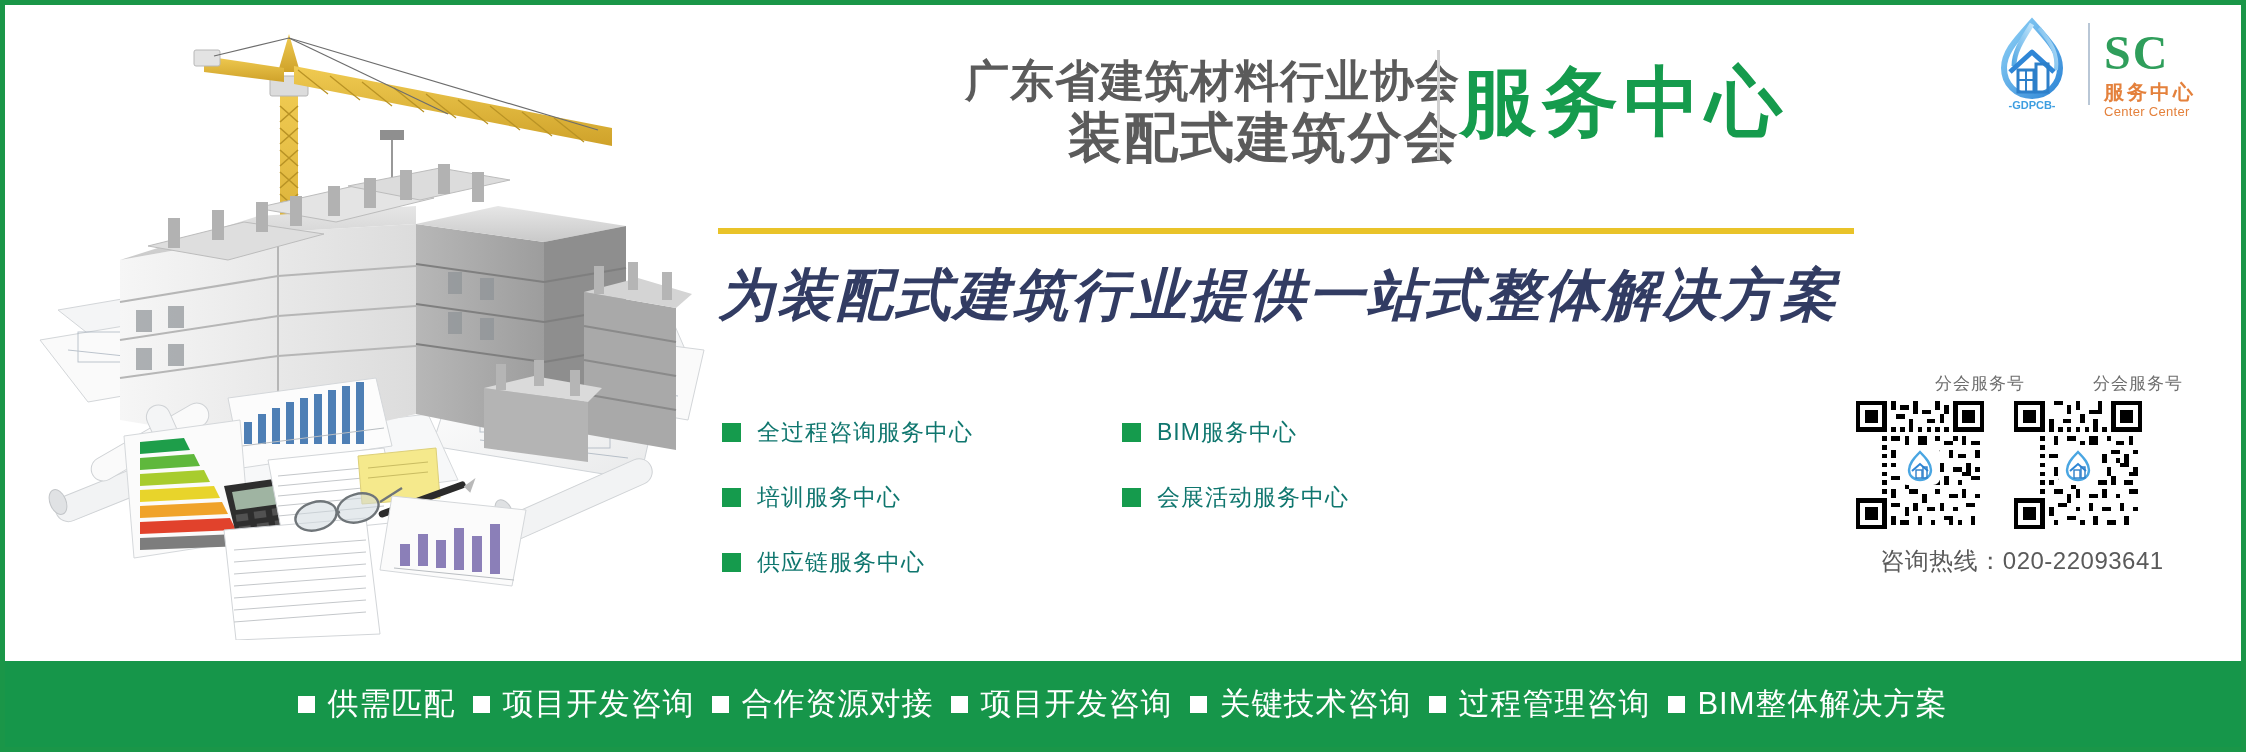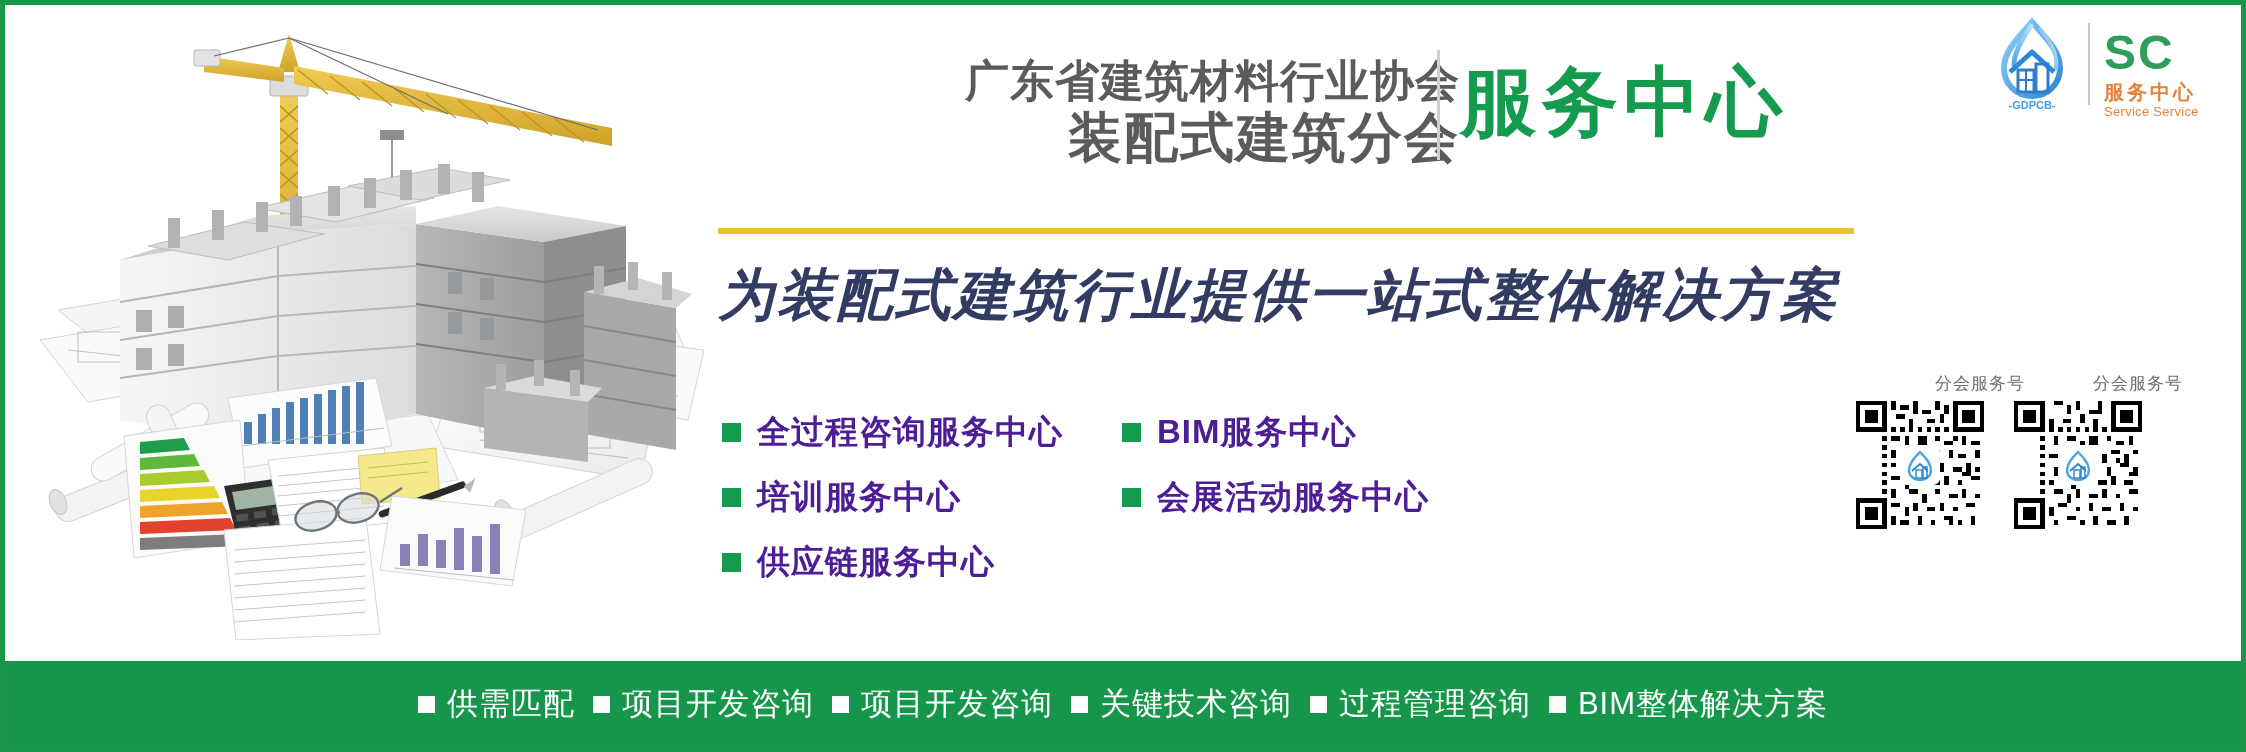--- a/index.html
+++ b/index.html
@@ -124,23 +124,23 @@
   .svc-cell.col1{width:400px;}
   .svc-cell.col2{width:560px;}
   .svc-bullet{
     width:19px;
     height:19px;
     background:#159b4d;
     margin-right:16px;
     flex:0 0 auto;
   }
   .svc-label{
-    font-size:33px;
-    color:#4c1d95;
-    font-weight:bold;
+    font-size:23px;
+    color:#0f766e;
+    font-weight:normal;
     letter-spacing:1px;
   }
 
   
   #logo-area{
     position:absolute;
     left:1982px;
     top:14px;
     width:246px;
     height:100px;
@@ -155,21 +155,21 @@
     background:#b9c7d6;
     margin:0 14px 0 6px;
     flex:0 0 auto;
   }
   #logo-text{line-height:1;}
   #logo-sc{
     font-size:48px;
     font-weight:bold;
     color:#2f9e5b;
     letter-spacing:2px;
-    font-family:Liberation Sans, sans-serif;
+    font-family:Liberation Serif, serif;
     margin-top:19px;
   }
   #logo-cn{
     font-size:20px;
     color:#e4813c;
     letter-spacing:3px;
     margin-top:5px;
     font-weight:bold;
   }
   #logo-en{
@@ -625,21 +625,21 @@
         <path d="M44 56 L44 78 M36 66 L52 66" stroke="#2d7fc9" stroke-width="2"></path>
         <rect x="54" y="50" width="12" height="28" fill="none" stroke="#2d7fc9" stroke-width="3"></rect>
 
         <text x="50" y="95" text-anchor="middle" font-family="Liberation Sans, sans-serif" font-size="11" font-weight="bold" fill="#3d9ee0">-GDPCB-</text>
       </svg>
     </div>
     <div id="logo-rule"></div>
     <div id="logo-text">
       <div id="logo-sc">SC</div>
       <div id="logo-cn">服务中心</div>
-      <div id="logo-en">Service Service</div>
+      <div id="logo-en">Center Center</div>
     </div>
   </div>
 
   <div id="qr-block">
     <div id="qr-caps">
       <div class="qr-cap">分会服务号</div>
       <div class="qr-cap">分会服务号</div>
     </div>
     <div id="qr-imgs">
       <div class="qr-wrap">
@@ -855,34 +855,39 @@
           <svg viewBox="0 0 36 36" xmlns="http://www.w3.org/2000/svg">
             <rect width="36" height="36" fill="#fff"></rect>
             <path d="M18 5 C11 12 7 17 7 23 C7 29 12 33 18 33 C24 33 29 29 29 23 C29 17 25 12 18 5 Z" fill="none" stroke="#4aa6e2" stroke-width="2.4"></path>
             <path d="M10 24 L18 17 L26 24" fill="none" stroke="#2f86d6" stroke-width="2"></path>
             <rect x="14" y="23" width="6" height="8" fill="none" stroke="#2d7fc9" stroke-width="1.4"></rect>
             <rect x="21" y="20" width="4" height="11" fill="none" stroke="#2d7fc9" stroke-width="1.4"></rect>
           </svg>
         </div>
       </div>
     </div>
+    <div id="hotline">咨询热线：020-22093641</div>
   </div>
 
   <div id="footer-bar">
     <div id="footer-items">
       <div class="foot-item">
         <span class="foot-bullet"></span>
         <span class="foot-label">供需匹配</span>
       </div>
       <div class="foot-item">
         <span class="foot-bullet"></span>
         <span class="foot-label">项目开发咨询</span>
       </div>
       <div class="foot-item">
         <span class="foot-bullet"></span>
+        <span class="foot-label">合作资源对接</span>
+      </div>
+      <div class="foot-item">
+        <span class="foot-bullet"></span>
         <span class="foot-label">项目开发咨询</span>
       </div>
       <div class="foot-item">
         <span class="foot-bullet"></span>
         <span class="foot-label">关键技术咨询</span>
       </div>
       <div class="foot-item">
         <span class="foot-bullet"></span>
         <span class="foot-label">过程管理咨询</span>
       </div>

